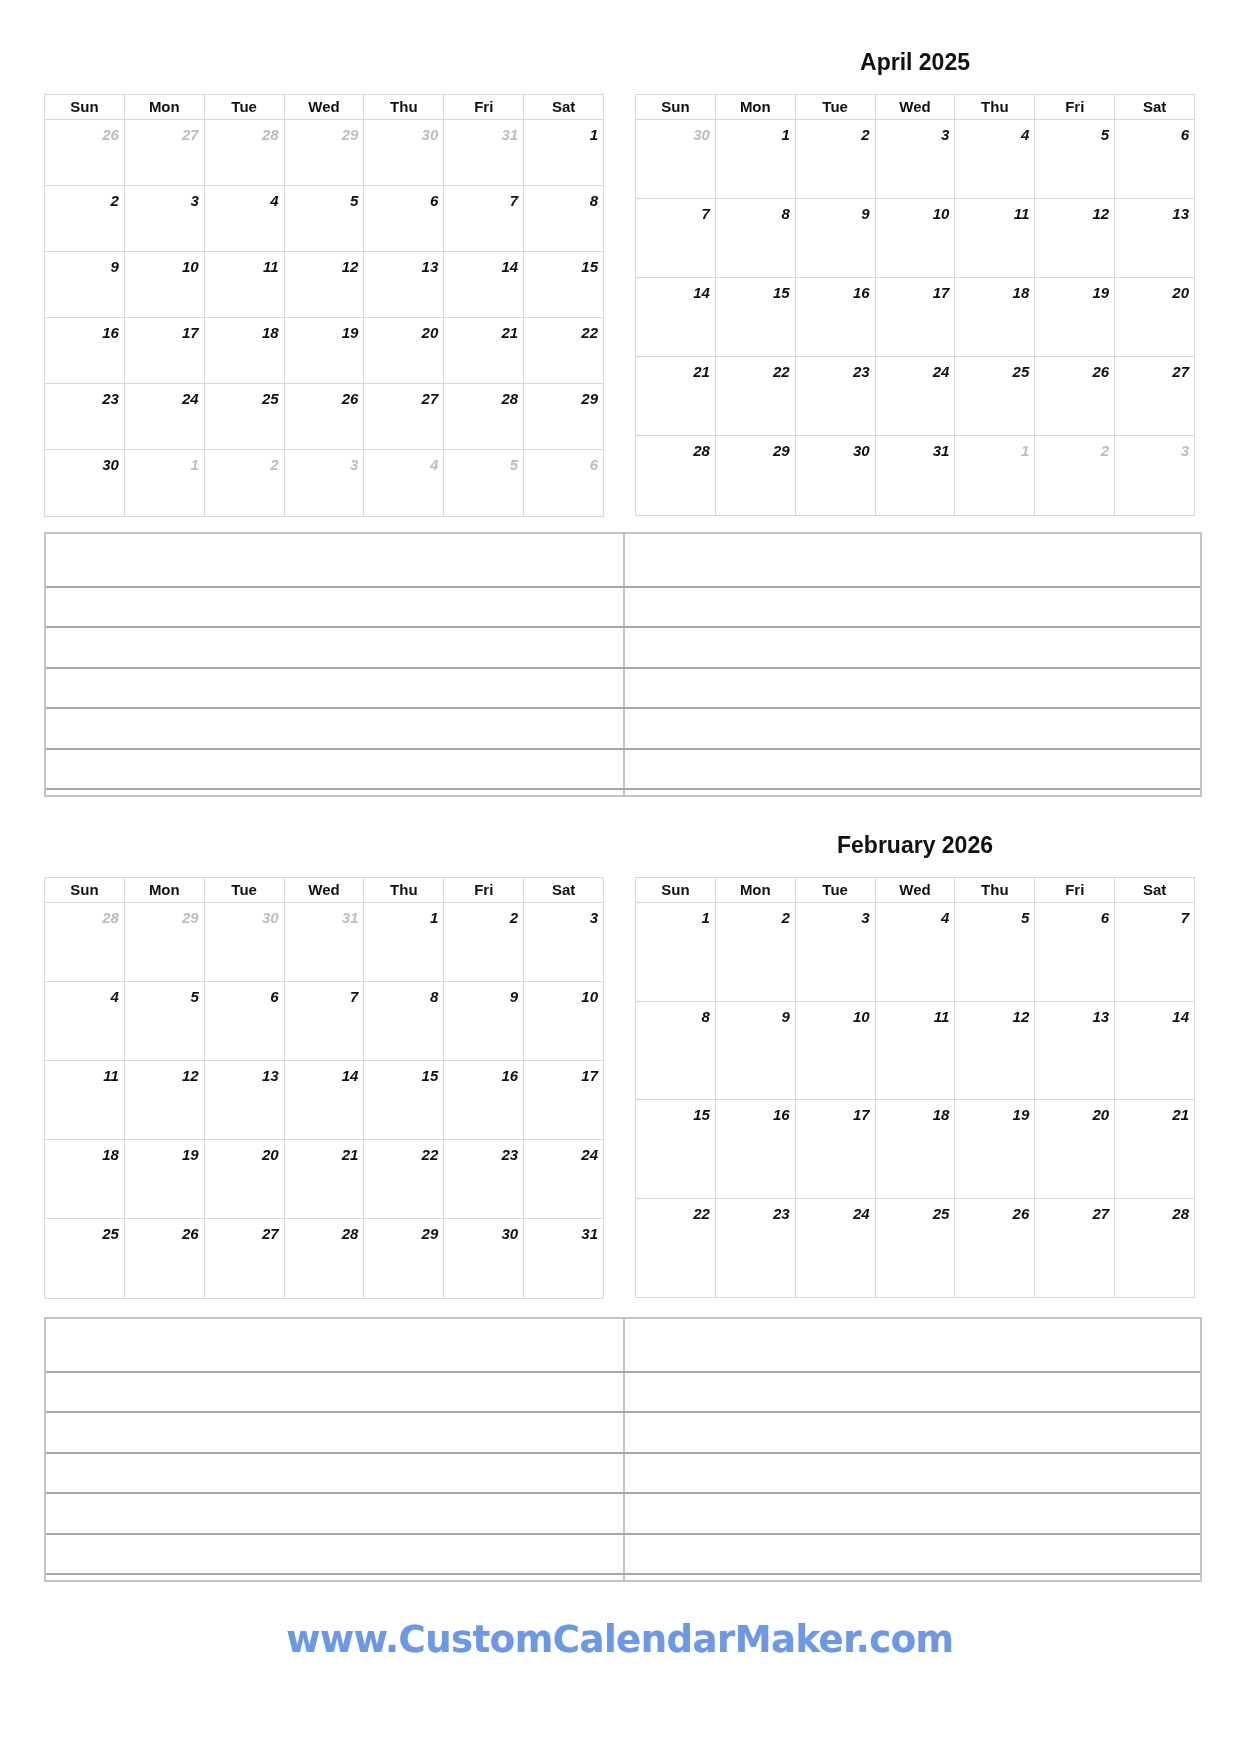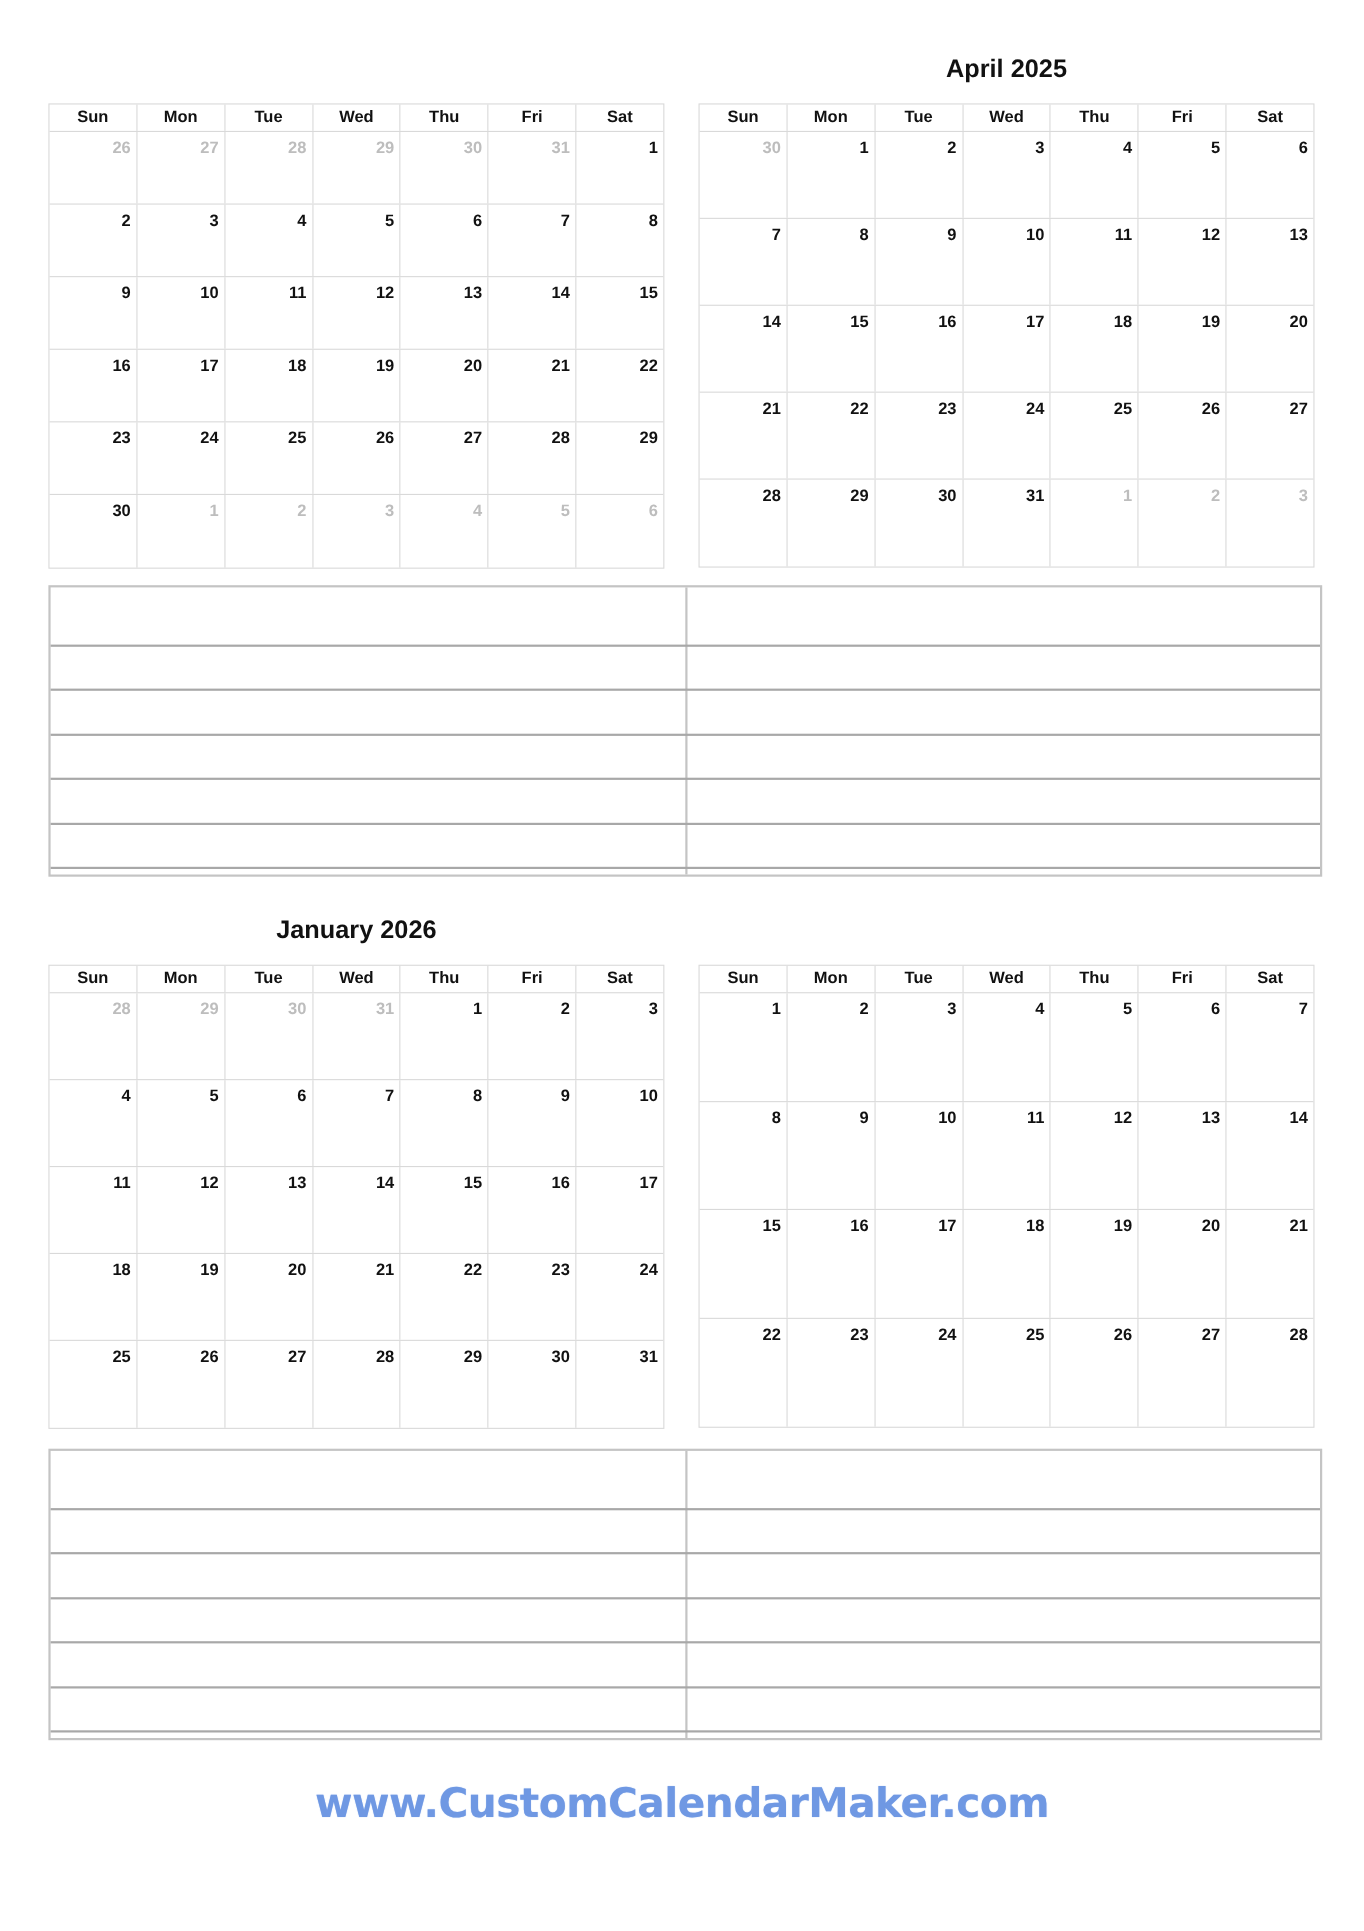--- a/index.html
+++ b/index.html
@@ -6,21 +6,21 @@
   body { width: 1240px; height: 1755px; position: relative; overflow: hidden;
          font-family: "Liberation Sans", "DejaVu Sans", sans-serif; color: #111; }
   .month { position: absolute; }
   .month-title { position: absolute; left: 0; right: 0; top: 0; text-align: center;
                  font-size: 23px; font-weight: bold; color: #111; line-height: 30px; }
   .grid { position: absolute; left: 0; right: 0; border: 1px solid #d9d9d9; box-sizing: border-box; }
   .hdr { display: flex; height: 24px; border-bottom: 1px solid #d9d9d9; }
   .hdr .dow { flex: 1; text-align: center; font-size: 15px; font-weight: bold; line-height: 24px;
               border-right: 1px solid #d9d9d9; color: #111; }
   .hdr .dow:last-child { border-right: none; }
-  .week { display: flex; border-bottom: 1px solid #d9d9d9; box-sizing: border-box; }
+  .week { display: flex; border-bottom: 1px solid #d9d9d9; box-sizing: border-box; font-style: italic; }
   .week:last-child { border-bottom: none; }
   .day { flex: 1; border-right: 1px solid #d9d9d9; text-align: right; padding: 6px 5px 0 0;
          font-size: 15px; font-weight: bold; color: #111; box-sizing: border-box; }
   .day:last-child { border-right: none; }
   .day.other { color: #bdbdbd; }
   .notes { position: absolute; left: 44px; width: 1158px; border: 2px solid #c4c4c4; box-sizing: border-box; }
   .notes .divider { position: absolute; top: 0; bottom: 0; left: 577px; width: 2px; background: #c4c4c4; }
   .notes .line { position: absolute; left: 0; right: 0; height: 2px; background: #a8a8a8; }
   .footer-logo { position: absolute; left: 0; right: 0; top: 1618px; text-align: center;
                  font-family: "DejaVu Sans", sans-serif; font-weight: bold; font-size: 37px;
@@ -161,21 +161,20 @@
   <div class="divider"></div>
   <div class="line" style="top:52px;"></div>
   <div class="line" style="top:92px;"></div>
   <div class="line" style="top:133px;"></div>
   <div class="line" style="top:173px;"></div>
   <div class="line" style="top:214px;"></div>
   <div class="line" style="top:254px;"></div>
 </div>
 
 <div class="month" style="left:44px; top:823px; width:560px; height:474px;">
-  <div class="month-title" style="top:7px;">January 2026</div>
   <div class="grid" style="top: 54px; height: 422px;">
       <div class="hdr">
         <div class="dow">Sun</div>
         <div class="dow">Mon</div>
         <div class="dow">Tue</div>
         <div class="dow">Wed</div>
         <div class="dow">Thu</div>
         <div class="dow">Fri</div>
         <div class="dow">Sat</div>
       </div>
@@ -221,20 +220,21 @@
         <div class="day">27</div>
         <div class="day">28</div>
         <div class="day">29</div>
         <div class="day">30</div>
         <div class="day">31</div>
       </div>
     </div>
 </div>
 
 <div class="month" style="left:635px; top:823px; width:560px; height:474px;">
+  <div class="month-title" style="top:7px;">February 2026</div>
   <div class="grid" style="top: 54px; height: 421px;">
       <div class="hdr">
         <div class="dow">Sun</div>
         <div class="dow">Mon</div>
         <div class="dow">Tue</div>
         <div class="dow">Wed</div>
         <div class="dow">Thu</div>
         <div class="dow">Fri</div>
         <div class="dow">Sat</div>
       </div>

